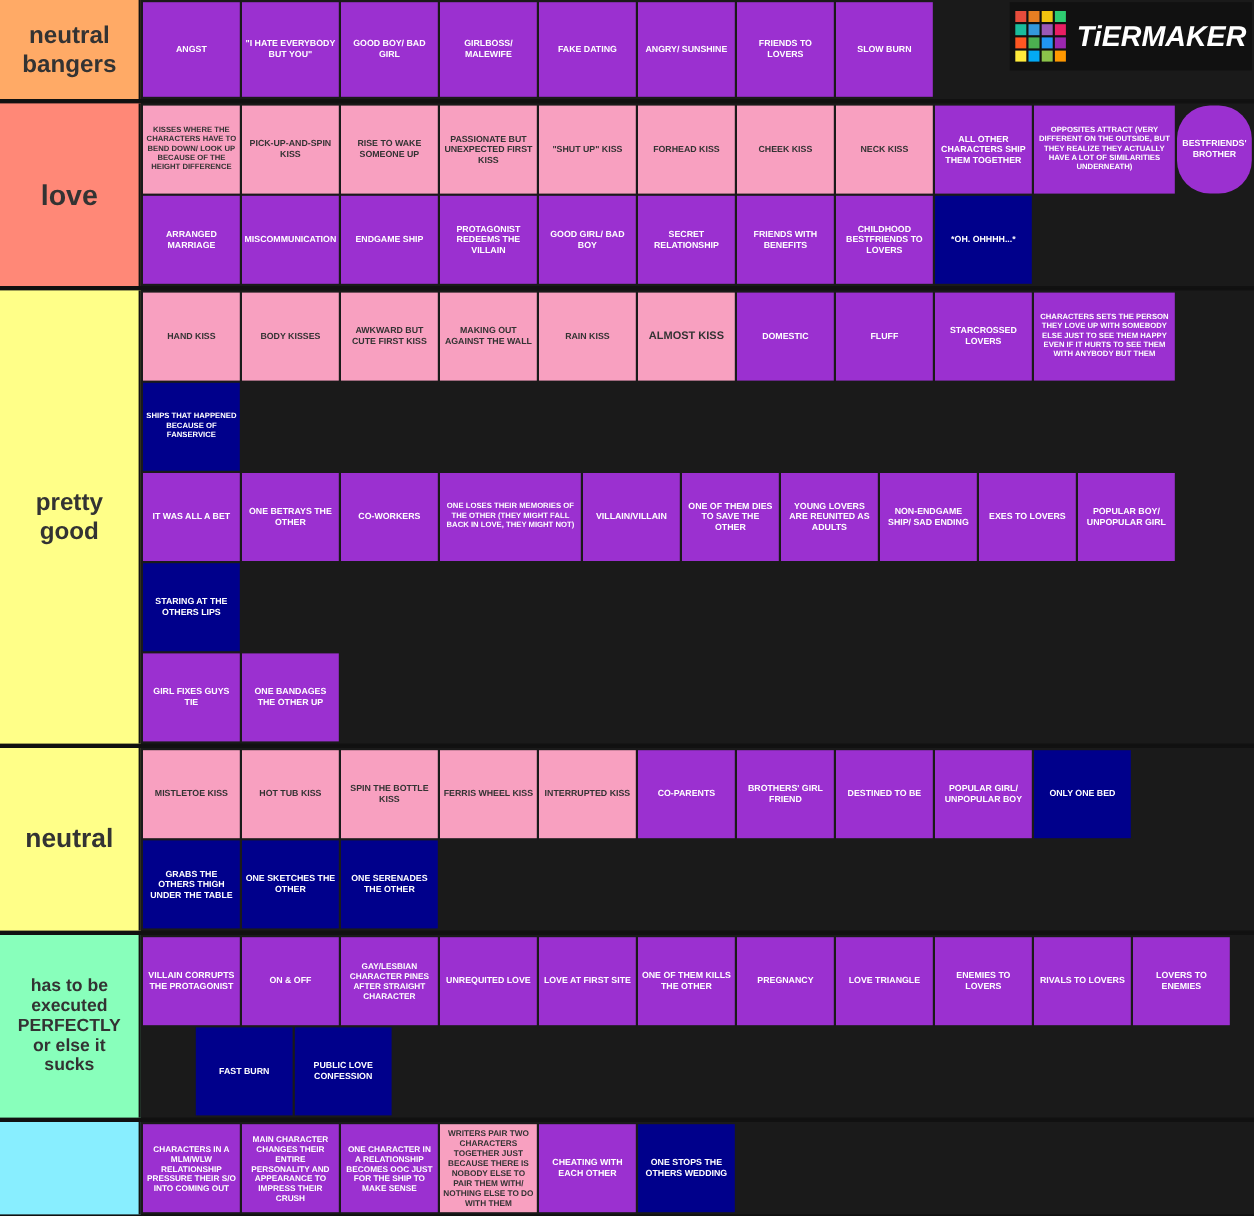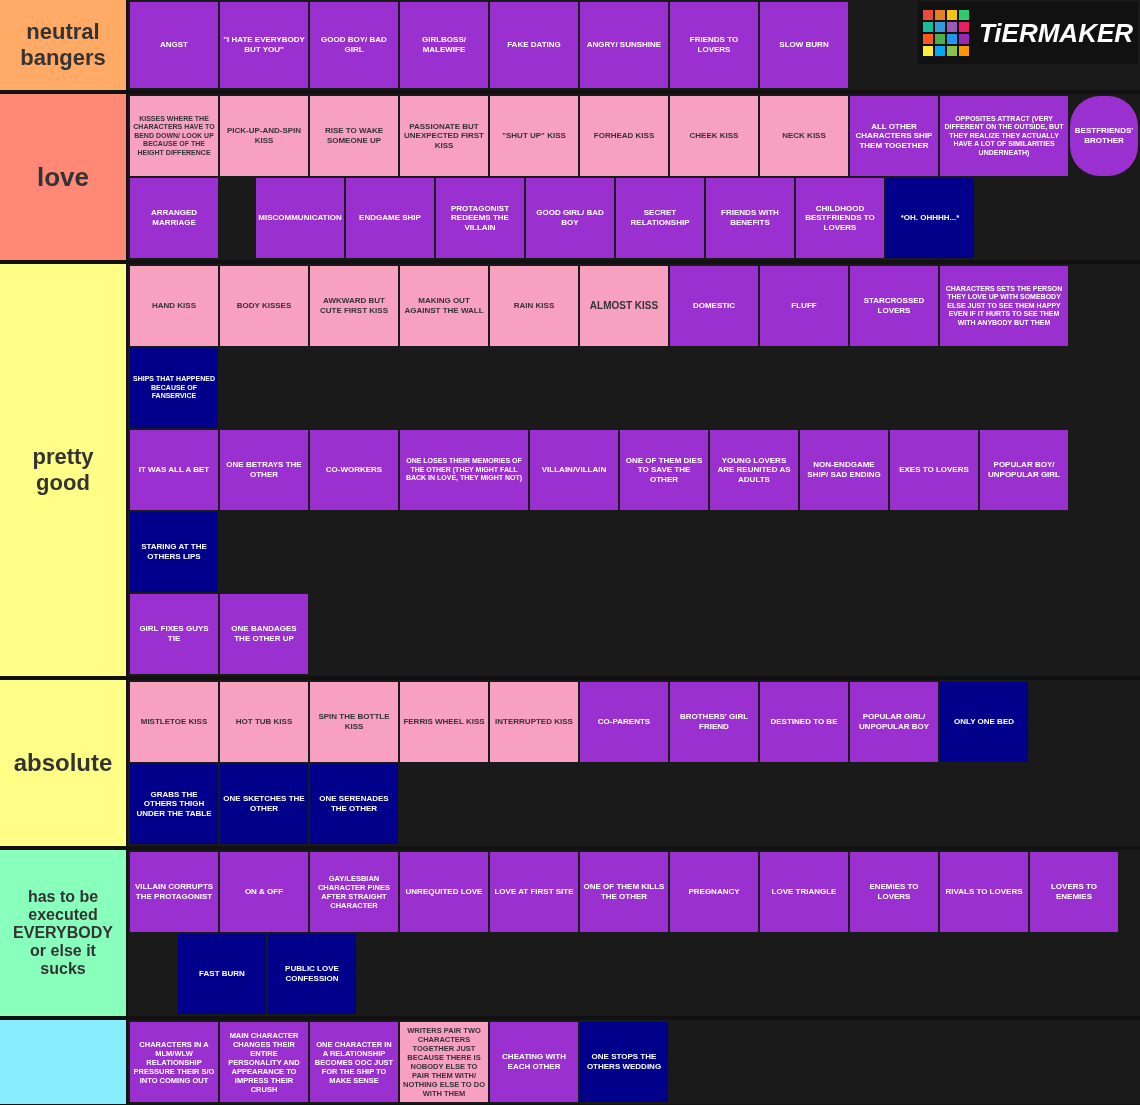--- a/index.html
+++ b/index.html
@@ -62,21 +62,21 @@
         <div style="background:#f8a0c0; color:#333; display:flex; align-items:center; justify-content:center; text-align:center; font-size:8px; font-weight:bold; padding:4px 3px; min-height:80px; width:88px; text-transform:uppercase; line-height:1.2;">FORHEAD KISS</div>
         <div style="background:#f8a0c0; color:#333; display:flex; align-items:center; justify-content:center; text-align:center; font-size:8px; font-weight:bold; padding:4px 3px; min-height:80px; width:88px; text-transform:uppercase; line-height:1.2;">CHEEK KISS</div>
         <div style="background:#f8a0c0; color:#333; display:flex; align-items:center; justify-content:center; text-align:center; font-size:8px; font-weight:bold; padding:4px 3px; min-height:80px; width:88px; text-transform:uppercase; line-height:1.2;">NECK KISS</div>
         <div style="background:#9b30d0; color:white; display:flex; align-items:center; justify-content:center; text-align:center; font-size:8px; font-weight:bold; padding:4px 3px; min-height:80px; width:88px; text-transform:uppercase; line-height:1.2;">ALL OTHER CHARACTERS SHIP THEM TOGETHER</div>
         <div style="background:#9b30d0; color:white; display:flex; align-items:center; justify-content:center; text-align:center; font-size:7px; font-weight:bold; padding:4px 3px; min-height:80px; width:128px; text-transform:uppercase; line-height:1.2;">OPPOSITES ATTRACT (VERY DIFFERENT ON THE OUTSIDE, BUT THEY REALIZE THEY ACTUALLY HAVE A LOT OF SIMILARITIES UNDERNEATH)</div>
         <div style="background:#9b30d0; color:white; display:flex; align-items:center; justify-content:center; text-align:center; font-size:8px; font-weight:bold; padding:4px 3px; min-height:80px; width:68px; text-transform:uppercase; line-height:1.2;border-radius:30px;">BESTFRIENDS' BROTHER</div>
       </div>
 
       <div style="display:flex; gap:2px; flex-wrap:wrap;">
         <div style="background:#9b30d0; color:white; display:flex; align-items:center; justify-content:center; text-align:center; font-size:8px; font-weight:bold; padding:4px 3px; min-height:80px; width:88px; text-transform:uppercase; line-height:1.2;">ARRANGED MARRIAGE</div>
-        <div style="background:#9b30d0; color:white; display:flex; align-items:center; justify-content:center; text-align:center; font-size:8px; font-weight:bold; padding:4px 3px; min-height:80px; width:88px; text-transform:uppercase; line-height:1.2;margin-left:36px;">MISCOMMUNICATION</div>
+        <div style="background:#9b30d0; color:white; display:flex; align-items:center; justify-content:center; text-align:center; font-size:8px; font-weight:bold; padding:4px 3px; min-height:80px; width:88px; text-transform:uppercase; line-height:1.2;">MISCOMMUNICATION</div>
         <div style="background:#9b30d0; color:white; display:flex; align-items:center; justify-content:center; text-align:center; font-size:8px; font-weight:bold; padding:4px 3px; min-height:80px; width:88px; text-transform:uppercase; line-height:1.2;">ENDGAME SHIP</div>
         <div style="background:#9b30d0; color:white; display:flex; align-items:center; justify-content:center; text-align:center; font-size:8px; font-weight:bold; padding:4px 3px; min-height:80px; width:88px; text-transform:uppercase; line-height:1.2;">PROTAGONIST REDEEMS THE VILLAIN</div>
         <div style="background:#9b30d0; color:white; display:flex; align-items:center; justify-content:center; text-align:center; font-size:8px; font-weight:bold; padding:4px 3px; min-height:80px; width:88px; text-transform:uppercase; line-height:1.2;">GOOD GIRL/ BAD BOY</div>
         <div style="background:#9b30d0; color:white; display:flex; align-items:center; justify-content:center; text-align:center; font-size:8px; font-weight:bold; padding:16px 3px; min-height:80px; width:88px; text-transform:uppercase; line-height:1.2;">SECRET RELATIONSHIP</div>
         <div style="background:#9b30d0; color:white; display:flex; align-items:center; justify-content:center; text-align:center; font-size:8px; font-weight:bold; padding:4px 3px; min-height:80px; width:88px; text-transform:uppercase; line-height:1.2;">FRIENDS WITH BENEFITS</div>
         <div style="background:#9b30d0; color:white; display:flex; align-items:center; justify-content:center; text-align:center; font-size:8px; font-weight:bold; padding:4px 3px; min-height:80px; width:88px; text-transform:uppercase; line-height:1.2;">CHILDHOOD BESTFRIENDS TO LOVERS</div>
         <div style="background:#00008b; color:white; display:flex; align-items:center; justify-content:center; text-align:center; font-size:8px; font-weight:bold; padding:4px 3px; min-height:80px; width:88px; text-transform:uppercase; line-height:1.2;">*oh. OHHHH...*</div>
       </div>
     </div>
   </div>
@@ -117,21 +117,21 @@
 
       <div style="display:flex; gap:2px; flex-wrap:wrap;">
         <div style="background:#9b30d0; color:white; display:flex; align-items:center; justify-content:center; text-align:center; font-size:8px; font-weight:bold; padding:4px 3px; min-height:80px; width:88px; text-transform:uppercase; line-height:1.2;">GIRL FIXES GUYS TIE</div>
         <div style="background:#9b30d0; color:white; display:flex; align-items:center; justify-content:center; text-align:center; font-size:8px; font-weight:bold; padding:4px 3px; min-height:80px; width:88px; text-transform:uppercase; line-height:1.2;">ONE BANDAGES THE OTHER UP</div>
       </div>
     </div>
   </div>
 
   <div style="display:flex; width:1140px; border-bottom:2px solid #111;">
     <div style="min-width:128px; max-width:128px; background:#ffff88; display:flex; align-items:center; justify-content:center; text-align:center; font-size:24px; font-weight:bold; padding:8px; border-right:2px solid #111; color:#333;">
-      <span>absolute</span>
+      <span>neutral</span>
     </div>
     <div style="display:flex; flex-direction:column; flex:1; background:#1a1a1a; gap:2px; padding:2px;">
       <div style="display:flex; gap:2px; flex-wrap:wrap;">
         <div style="background:#f8a0c0; color:#333; display:flex; align-items:center; justify-content:center; text-align:center; font-size:8px; font-weight:bold; padding:4px 3px; min-height:80px; width:88px; text-transform:uppercase; line-height:1.2;">MISTLETOE KISS</div>
         <div style="background:#f8a0c0; color:#333; display:flex; align-items:center; justify-content:center; text-align:center; font-size:8px; font-weight:bold; padding:4px 3px; min-height:80px; width:88px; text-transform:uppercase; line-height:1.2;">HOT TUB KISS</div>
         <div style="background:#f8a0c0; color:#333; display:flex; align-items:center; justify-content:center; text-align:center; font-size:8px; font-weight:bold; padding:4px 3px; min-height:80px; width:88px; text-transform:uppercase; line-height:1.2;">SPIN THE BOTTLE KISS</div>
         <div style="background:#f8a0c0; color:#333; display:flex; align-items:center; justify-content:center; text-align:center; font-size:8px; font-weight:bold; padding:4px 3px; min-height:80px; width:88px; text-transform:uppercase; line-height:1.2;">FERRIS WHEEL KISS</div>
         <div style="background:#f8a0c0; color:#333; display:flex; align-items:center; justify-content:center; text-align:center; font-size:8px; font-weight:bold; padding:4px 3px; min-height:80px; width:88px; text-transform:uppercase; line-height:1.2;">INTERRUPTED KISS</div>
         <div style="background:#9b30d0; color:white; display:flex; align-items:center; justify-content:center; text-align:center; font-size:8px; font-weight:bold; padding:4px 3px; min-height:80px; width:88px; text-transform:uppercase; line-height:1.2;">CO-PARENTS</div>
         <div style="background:#9b30d0; color:white; display:flex; align-items:center; justify-content:center; text-align:center; font-size:8px; font-weight:bold; padding:4px 3px; min-height:80px; width:88px; text-transform:uppercase; line-height:1.2;">BROTHERS' GIRL FRIEND</div>
@@ -142,21 +142,21 @@
       <div style="display:flex; gap:2px; flex-wrap:wrap;">
         <div style="background:#00008b; color:white; display:flex; align-items:center; justify-content:center; text-align:center; font-size:8px; font-weight:bold; padding:4px 3px; min-height:80px; width:88px; text-transform:uppercase; line-height:1.2;">GRABS THE OTHERS THIGH UNDER THE TABLE</div>
         <div style="background:#00008b; color:white; display:flex; align-items:center; justify-content:center; text-align:center; font-size:8px; font-weight:bold; padding:4px 3px; min-height:80px; width:88px; text-transform:uppercase; line-height:1.2;">ONE SKETCHES THE OTHER</div>
         <div style="background:#00008b; color:white; display:flex; align-items:center; justify-content:center; text-align:center; font-size:8px; font-weight:bold; padding:4px 3px; min-height:80px; width:88px; text-transform:uppercase; line-height:1.2;">ONE SERENADES THE OTHER</div>
       </div>
     </div>
   </div>
 
   <div style="display:flex; width:1140px; border-bottom:2px solid #111;">
     <div style="min-width:128px; max-width:128px; background:#88ffbb; display:flex; align-items:center; justify-content:center; text-align:center; font-size:16px; font-weight:bold; padding:8px; border-right:2px solid #111; color:#333;">
-      <span>has to be executed EVERYBODY or else it sucks</span>
+      <span>has to be executed PERFECTLY or else it sucks</span>
     </div>
     <div style="display:flex; flex-direction:column; flex:1; background:#1a1a1a; gap:2px; padding:2px;">
       <div style="display:flex; gap:2px; flex-wrap:wrap;">
         <div style="background:#9b30d0; color:white; display:flex; align-items:center; justify-content:center; text-align:center; font-size:8px; font-weight:bold; padding:4px 3px; min-height:80px; width:88px; text-transform:uppercase; line-height:1.2;">VILLAIN CORRUPTS THE PROTAGONIST</div>
         <div style="background:#9b30d0; color:white; display:flex; align-items:center; justify-content:center; text-align:center; font-size:8px; font-weight:bold; padding:4px 3px; min-height:80px; width:88px; text-transform:uppercase; line-height:1.2;">ON &amp; OFF</div>
         <div style="background:#9b30d0; color:white; display:flex; align-items:center; justify-content:center; text-align:center; font-size:7.5px; font-weight:bold; padding:4px 3px; min-height:80px; width:88px; text-transform:uppercase; line-height:1.2;">GAY/LESBIAN CHARACTER PINES AFTER STRAIGHT CHARACTER</div>
         <div style="background:#9b30d0; color:white; display:flex; align-items:center; justify-content:center; text-align:center; font-size:8px; font-weight:bold; padding:4px 3px; min-height:80px; width:88px; text-transform:uppercase; line-height:1.2;">UNREQUITED LOVE</div>
         <div style="background:#9b30d0; color:white; display:flex; align-items:center; justify-content:center; text-align:center; font-size:8px; font-weight:bold; padding:4px 3px; min-height:80px; width:88px; text-transform:uppercase; line-height:1.2;">LOVE AT FIRST SITE</div>
         <div style="background:#9b30d0; color:white; display:flex; align-items:center; justify-content:center; text-align:center; font-size:8px; font-weight:bold; padding:4px 3px; min-height:80px; width:88px; text-transform:uppercase; line-height:1.2;">ONE OF THEM KILLS THE OTHER</div>
         <div style="background:#9b30d0; color:white; display:flex; align-items:center; justify-content:center; text-align:center; font-size:8px; font-weight:bold; padding:4px 3px; min-height:80px; width:88px; text-transform:uppercase; line-height:1.2;">PREGNANCY</div>

